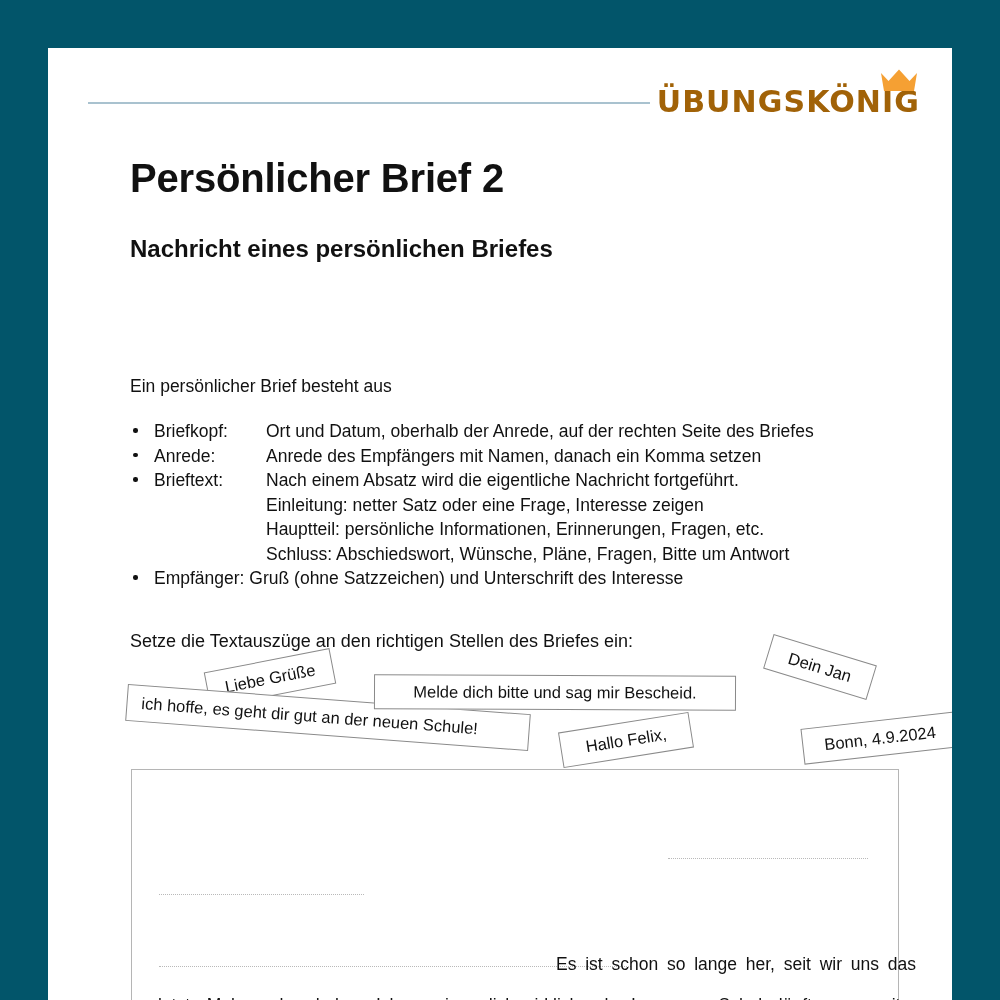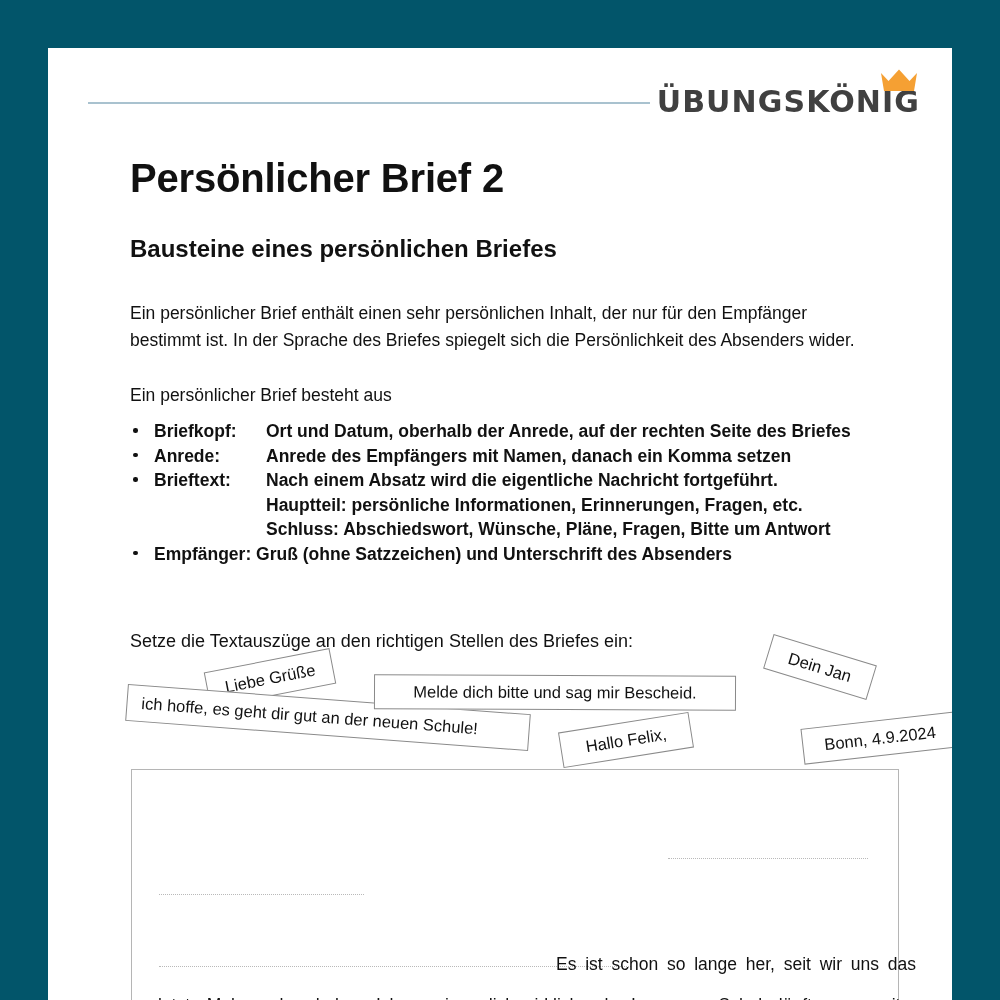--- a/index.html
+++ b/index.html
@@ -45,21 +45,21 @@
     position: absolute;
     right: 32px;
     top: 34px;
     height: 44px;
   }
   #brand-wordmark {
     font-family: "DejaVu Sans", sans-serif;
     font-weight: bold;
     font-size: 30px;
     letter-spacing: 1.1px;
-    color: #404040;
+    color: #a16207;
     line-height: 40px;
     white-space: nowrap;
   }
   #crown-icon {
     position: absolute;
     right: 1px;
     top: -14px;
     width: 40px;
     height: 26px;
   }
@@ -91,41 +91,40 @@
     left: 82px;
     font-size: 17.5px;
     color: #111111;
     line-height: 27px;
   }
   #intro-paragraph {
     top: 252px;
     width: 740px;
   }
   #composition-lead {
-    top: 334px;
+    top: 325px;
     width: 740px;
   }
 
   #composition-list {
     position: absolute;
     left: 82px;
     top: 371px;
     width: 760px;
     margin: 0;
     padding: 0;
     list-style: none;
     font-size: 17.5px;
     color: #111111;
   }
   #composition-list li {
     position: relative;
     padding-left: 24px;
     line-height: 24.5px;
     margin-bottom: 0;
-    font-weight: bold;
   }
   #composition-list li .bullet-dot {
     position: absolute;
     left: 3px;
     top: 9px;
     width: 4.5px;
     height: 4.5px;
     border-radius: 50%;
     background: #111111;
   }
@@ -267,44 +266,44 @@
 
     <div id="brand-logo">
       <div id="brand-wordmark">ÜBUNGSKÖNIG</div>
       <svg id="crown-icon" viewBox="0 0 40 26" xmlns="http://www.w3.org/2000/svg">
         <path d="M2 5 L9.5 13 L20 1.5 L30.5 13 L38 5 L35 23 L5 23 Z" fill="#f5a033"></path>
       </svg>
     </div>
   </div>
 
   <div id="page-title">Persönlicher Brief 2</div>
-  <div id="page-subtitle">Bausteine eines persönlichen Briefes</div>
-
-  <div id="intro-paragraph" class="body-text">Ein persönlicher Brief enthält einen sehr persönlichen Inhalt, der nur für den Empfänger bestimmt ist. In der Sprache des Briefes spiegelt sich die Persönlichkeit des Absenders wider.</div>
+  <div id="page-subtitle">Nachricht eines persönlichen Briefes</div>
+
 
   <div id="composition-lead" class="body-text">Ein persönlicher Brief besteht aus</div>
 
   <ul id="composition-list">
     <li>
       <span class="bullet-dot"></span>
       <span class="list-term">Briefkopf:</span><span>Ort und Datum, oberhalb der Anrede, auf der rechten Seite des Briefes</span>
     </li>
     <li>
       <span class="bullet-dot"></span>
       <span class="list-term">Anrede:</span><span>Anrede des Empfängers mit Namen, danach ein Komma setzen</span>
     </li>
     <li>
       <span class="bullet-dot"></span>
       <span class="list-term">Brieftext:</span><span>Nach einem Absatz wird die eigentliche Nachricht fortgeführt.</span>
+      <span class="sub-line">Einleitung: netter Satz oder eine Frage, Interesse zeigen</span>
       <span class="sub-line">Hauptteil: persönliche Informationen, Erinnerungen, Fragen, etc.</span>
       <span class="sub-line">Schluss: Abschiedswort, Wünsche, Pläne, Fragen, Bitte um Antwort</span>
     </li>
     <li>
       <span class="bullet-dot"></span>
-      <span class="list-term wide">Empfänger:</span>&nbsp;<span>Gruß (ohne Satzzeichen) und Unterschrift des Absenders</span>
+      <span class="list-term wide">Empfänger:</span>&nbsp;<span>Gruß (ohne Satzzeichen) und Unterschrift des Interesse</span>
     </li>
   </ul>
 
   <div id="exercise-prompt">Setze die Textauszüge an den richtigen Stellen des Briefes ein:</div>
 
   <div id="letter-frame">
     <div id="blank-date" class="blank-rule"></div>
     <div id="blank-salutation" class="blank-rule"></div>
     <div id="blank-intro" class="blank-rule"></div>
   </div>

